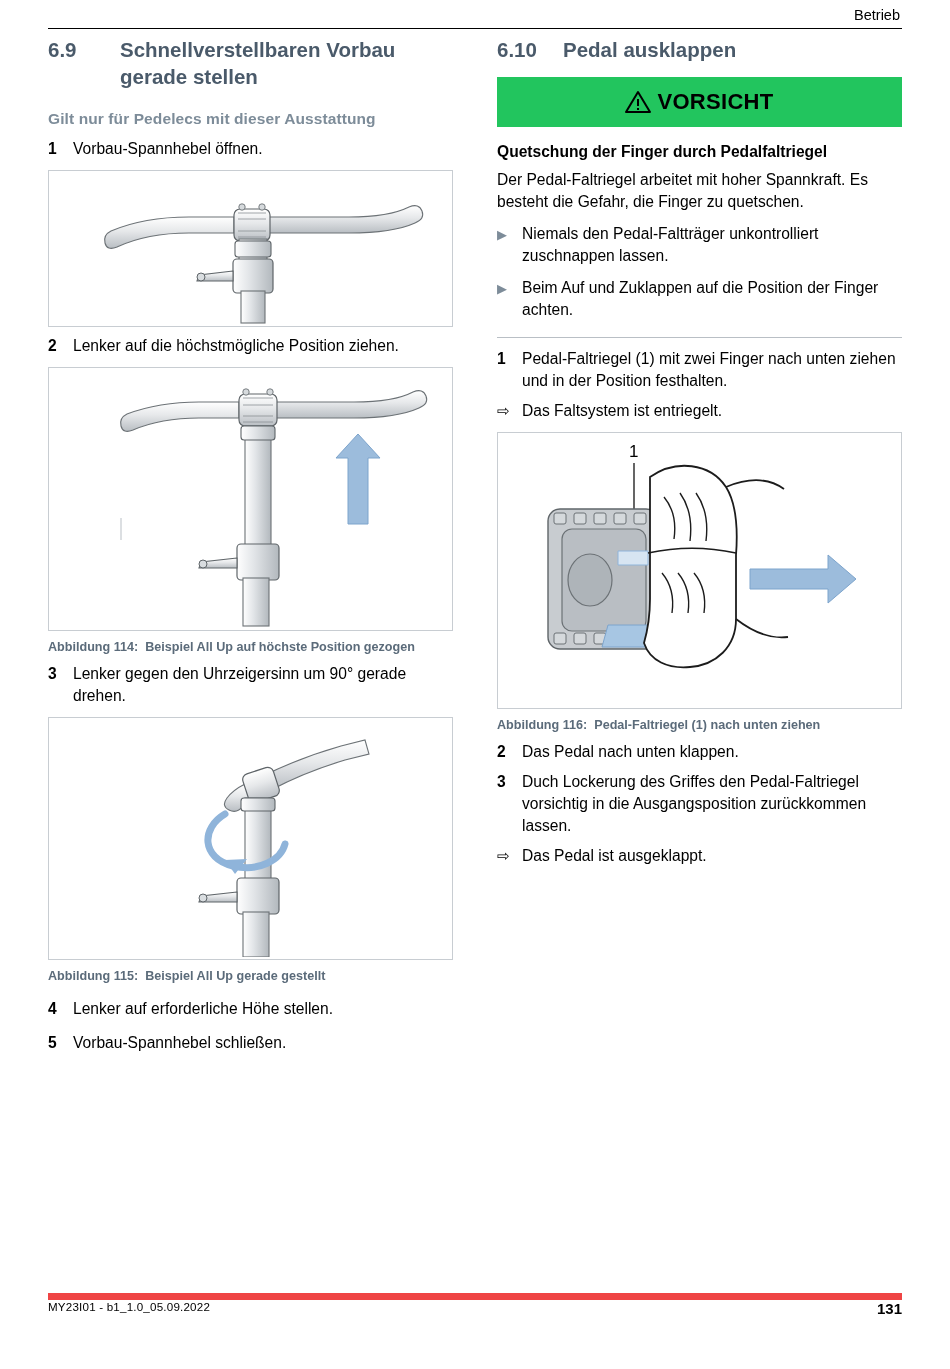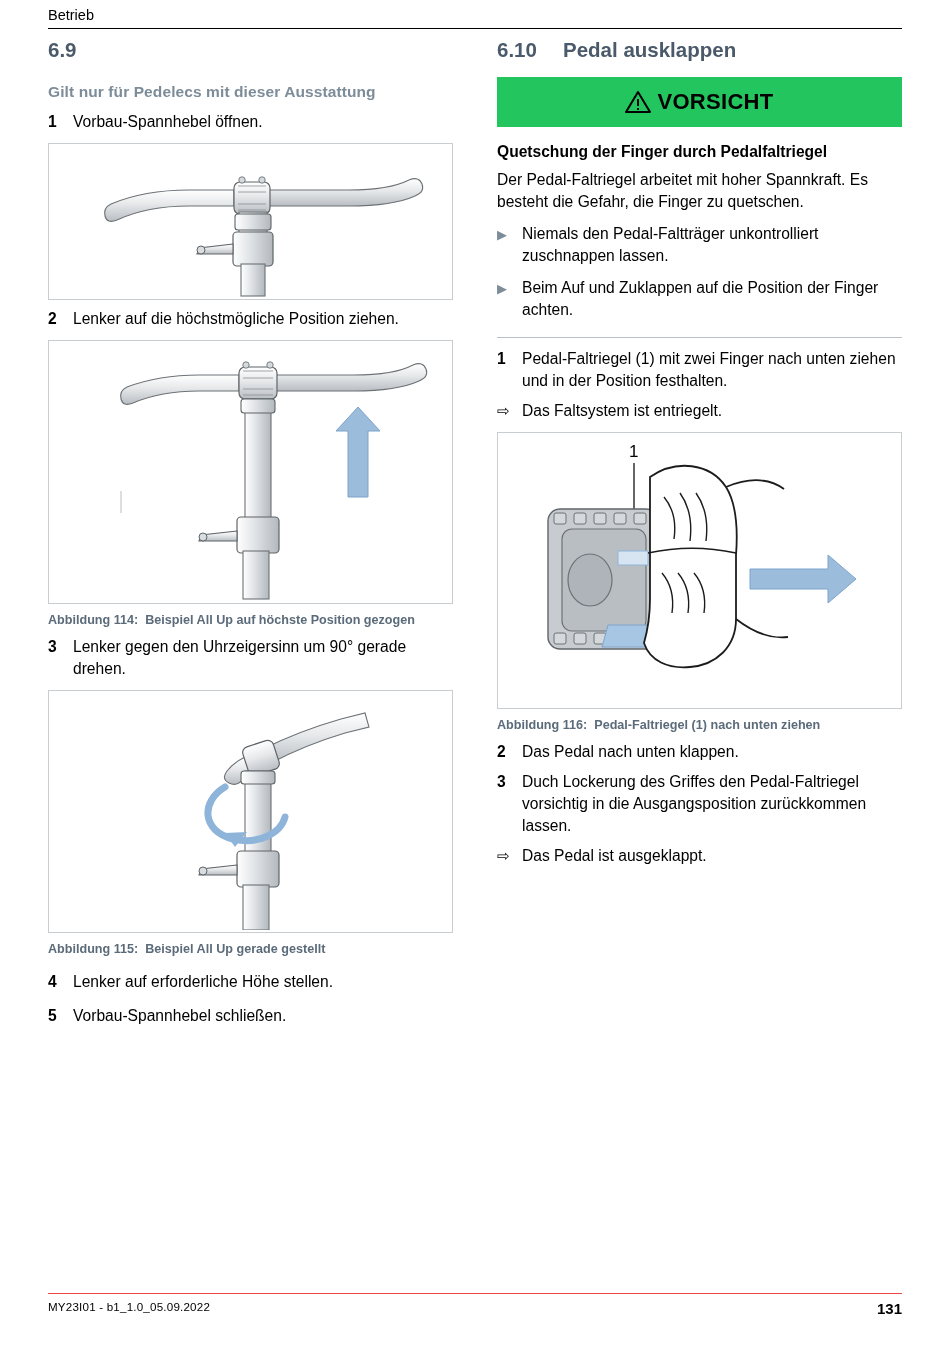--- a/index.html
+++ b/index.html
@@ -25,21 +25,21 @@
   
   .header {
     position: absolute;
     left: 48px;
     right: 48px;
     top: 0;
     height: 28px;
     border-bottom: 1px solid #000;
     display: flex;
     align-items: flex-end;
-    justify-content: flex-start;
+    justify-content: flex-end;
   }
   .header-title {
     font-size: 14.5px;
     line-height: 18px;
     padding-bottom: 4px;
     padding-right: 2px;
   }
   
   .columns {
     position: absolute;
@@ -169,44 +169,44 @@
     border: 0;
     border-top: 1px solid #b9bfc5;
     margin: 16px 0 10px 0;
   }
   
   .footer {
     position: absolute;
     left: 48px;
     right: 48px;
     bottom: 52px;
-    border-top: 1px solid #ef4444;
+    border-top: 7px solid #ef4444;
     display: flex;
     justify-content: space-between;
     align-items: flex-start;
-    padding-top: 6px;
   }
   .footer-left { font-size: 11.6px; letter-spacing: 0.2px; }
   .footer-right { font-size: 15px; font-weight: bold; }
 </style>
 </head>
 <body>
 
 <div class="page">
 
   <div class="header">
     <div class="header-title">Betrieb</div>
   </div>
 
   <div class="columns">
 
     <div class="col">
 
       <div class="sec-head">
         <div class="sec-num">6.9</div>
+        <div class="sec-title">Schnellverstellbaren Vorbau gerade stellen</div>
       </div>
 
       <div class="subtle-head">Gilt nur für Pedelecs mit dieser Ausstattung</div>
 
       <div class="step">
         <div class="step-num">1</div>
         <div class="step-text">Vorbau-Spannhebel öffnen.</div>
       </div>
 
       <div class="figure-box" style="height:155px;">

